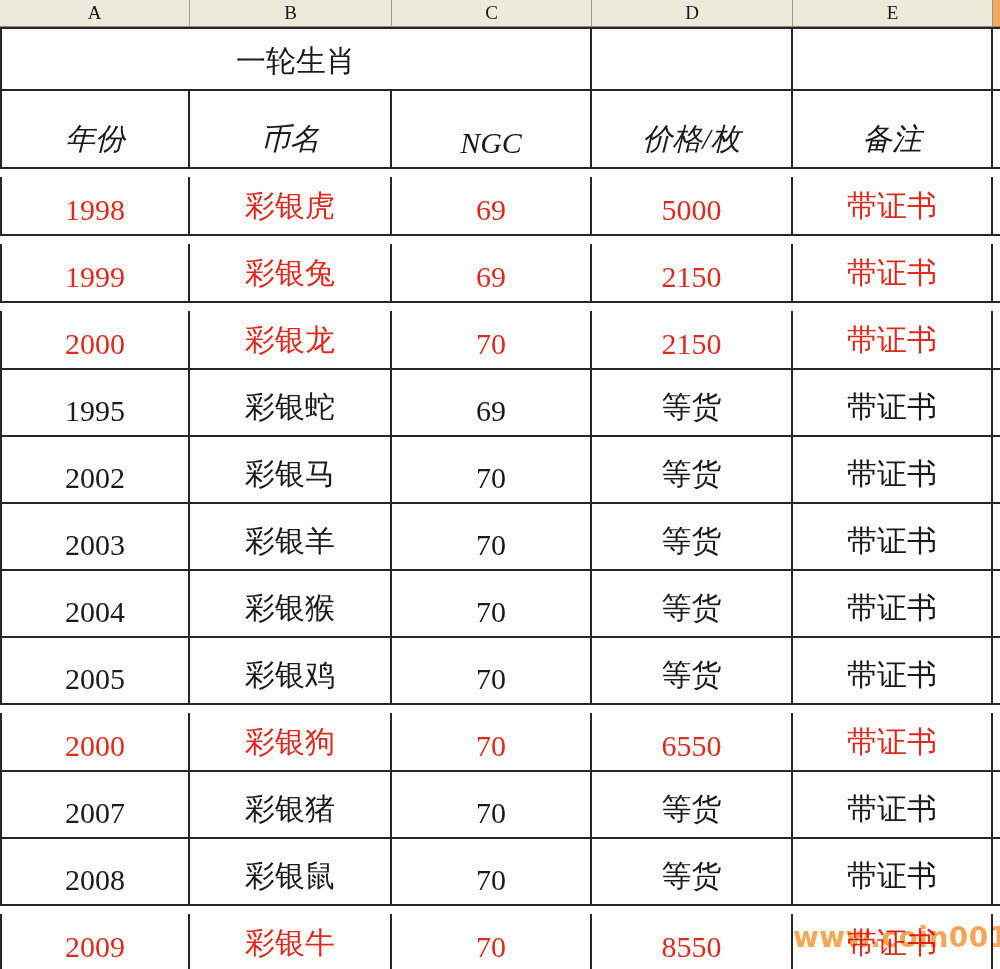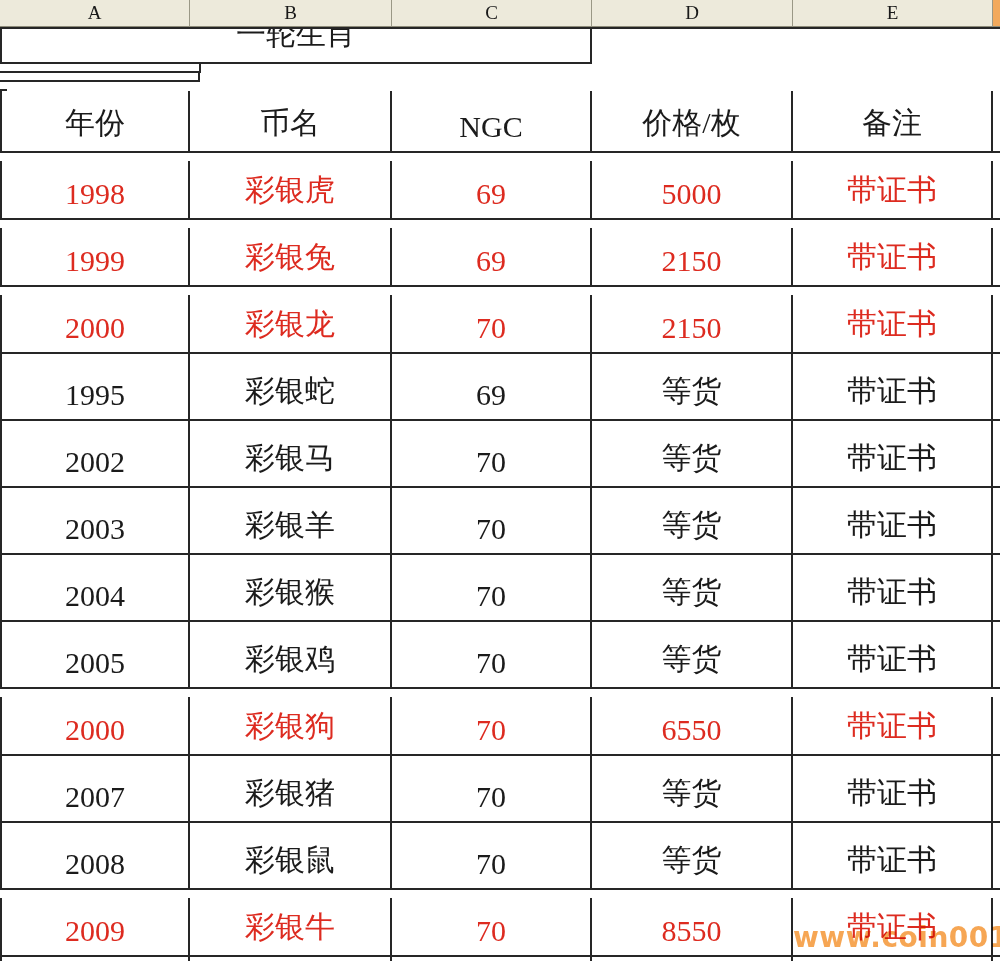--- a/index.html
+++ b/index.html
@@ -19,22 +19,22 @@
   .grid{border-top:2px solid #262626;}
   .row{display:flex;}
   .cell{
     box-sizing:border-box;
     border-right:2px solid #262626;border-bottom:2px solid #262626;
     display:flex;align-items:flex-end;justify-content:center;
     padding-bottom:7px;font-size:30px;color:#1b1b1b;overflow:hidden;white-space:nowrap;
   }
   .row .cell:first-child{border-left:2px solid #262626;}
   .cell.f{border-right:none;}
-  .title-row{height:62px;flex-direction:column;}
-  .hdr-row{height:62px;}
+  .title-row{height:62px;}
+  .hdr-row{height:78px;font-style:italic;}
   .data{height:67px;}
   .partial{height:4px;}
   .partial .cell{border-bottom:none;padding:0;}
   .red .cell{color:#dd2b20;margin-top:8px;}
   
   .w-a{width:190px}.w-b{width:202px}.w-c{width:200px}.w-d{width:201px}.w-e{width:200px}.w-f{width:7px}
   .w-abc{width:592px}
   
   .watermark{
     position:absolute;left:793px;top:921px;width:207px;text-align:center;

